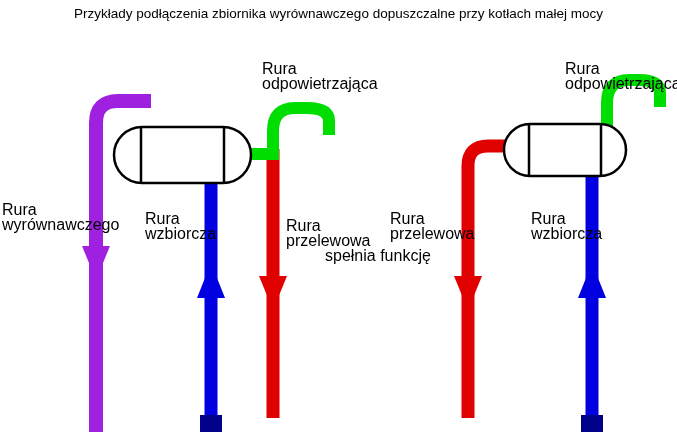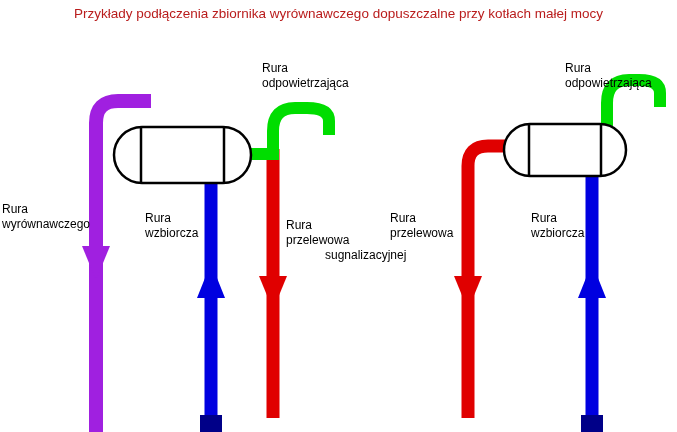--- a/index.html
+++ b/index.html
@@ -12,30 +12,30 @@
     background: #ffffff;
     overflow: hidden;
   }
   .title {
     position: absolute;
     top: 6px;
     left: 0;
     width: 100%;
     text-align: center;
     font-size: 13.5px;
-    color: #b91c1c;
+    color: #000000;
   }
   .diagram {
     position: absolute;
     top: 0;
     left: 0;
   }
   .label {
     position: absolute;
-    font-size: 12px;
+    font-size: 16px;
     line-height: 15px;
     color: #000000;
     white-space: nowrap;
   }
   .label .line { display: block; }
 </style>
 </head>
 <body>
 
 <div class="canvas">
@@ -88,21 +88,21 @@
     <span class="line">Rura</span>
     <span class="line">wzbiorcza</span>
   </div>
 
   <div class="label" style="left:286px; top:218px;">
     <span class="line">Rura</span>
     <span class="line">przelewowa</span>
   </div>
 
   <div class="label" style="left:325px; top:248px;">
-    <span class="line">sugnalizacyjnej</span>
+    <span class="line">spełnia funkcję</span>
   </div>
 
   <div class="label" style="left:390px; top:211px;">
     <span class="line">Rura</span>
     <span class="line">przelewowa</span>
   </div>
 
   <div class="label" style="left:531px; top:211px;">
     <span class="line">Rura</span>
     <span class="line">wzbiorcza</span>

